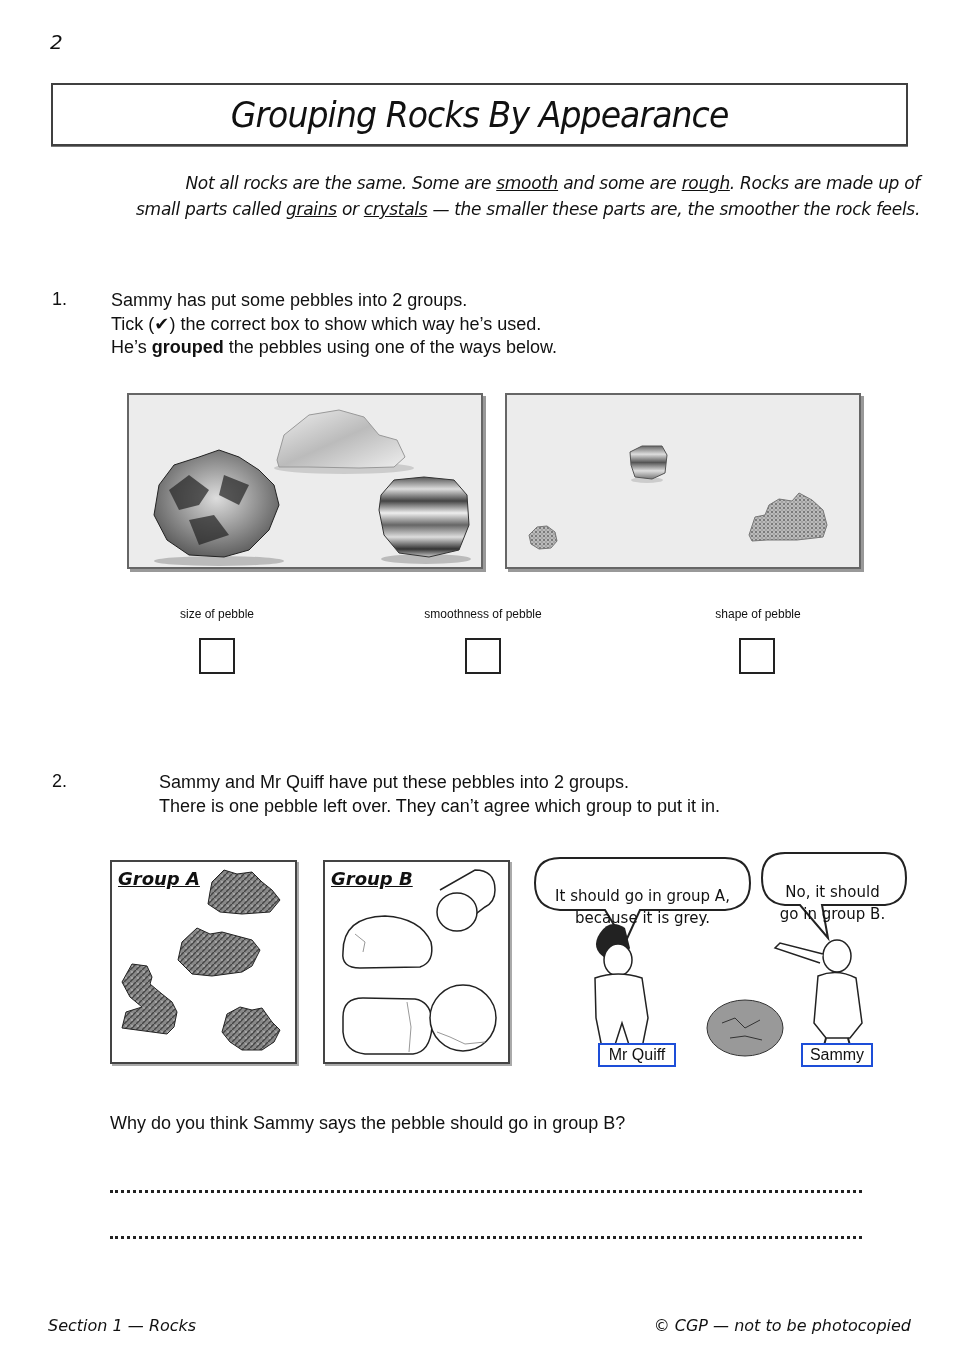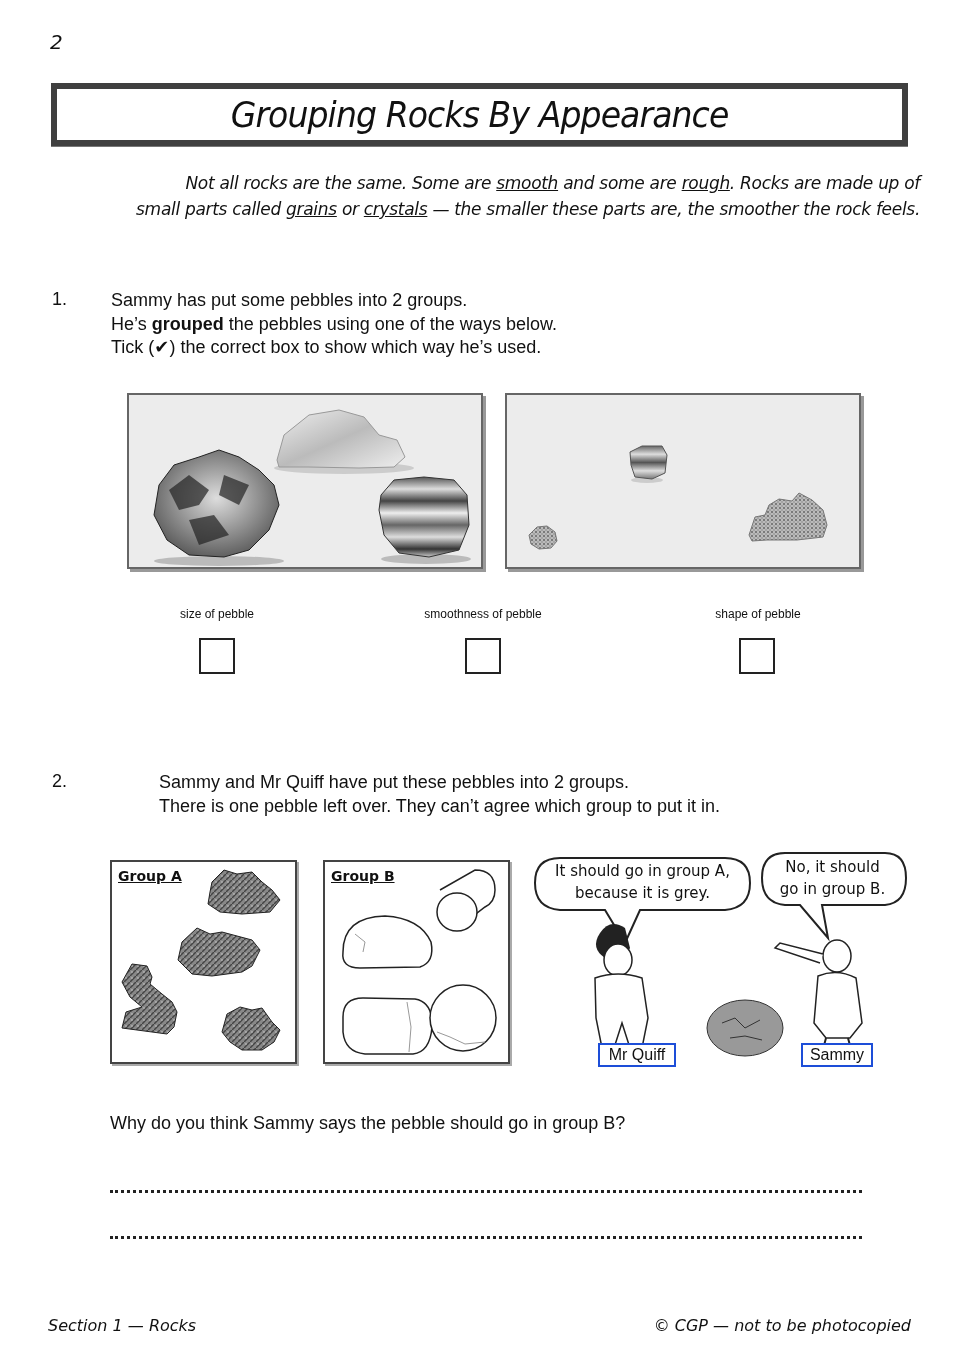--- a/index.html
+++ b/index.html
@@ -1,30 +1,30 @@
 <!DOCTYPE html>
 <html><head>
 <meta charset="utf-8">
 <style>
   html, body { margin: 0; padding: 0; background: #ffffff; }
   body { width: 961px; height: 1360px; position: relative; overflow: hidden; color: #111; font-family: "Liberation Sans", sans-serif; }
   .abs { position: absolute; }
   .page-num { left: 50px; top: 30px; font-family: "DejaVu Sans", sans-serif; font-style: italic; font-size: 20px; }
-  .title-box { left: 51px; top: 83px; width: 857px; height: 63px; border: 6px solid #404040; box-sizing: border-box; box-shadow: 0 1px 0 #777; display: flex; align-items: center; justify-content: center; }
+  .title-box { left: 51px; top: 83px; width: 857px; height: 63px; border: 2px solid #404040; box-sizing: border-box; box-shadow: 0 1px 0 #777; display: flex; align-items: center; justify-content: center; }
   .title-box h1 { margin: 0; font-family: "DejaVu Sans", sans-serif; font-style: italic; font-weight: normal; font-size: 36px; letter-spacing: -1px; transform: scaleX(0.92); }
   .intro { left: 40px; top: 170px; width: 880px; text-align: right; font-family: "DejaVu Sans", sans-serif; font-style: italic; font-size: 17px; line-height: 26px; letter-spacing: -0.3px; }
   .intro u { text-decoration: underline; }
   .qnum { font-size: 18px; }
   .qtext { font-size: 18px; line-height: 23.5px; }
   .photo { background: #ececec; border: 2px solid #666; box-shadow: 3px 3px 0 #999; box-sizing: border-box; }
   .opt-label { font-size: 12px; text-align: center; width: 240px; }
   .tickbox { width: 36px; height: 36px; border: 2px solid #222; box-sizing: border-box; background: #fff; cursor: pointer; }
   .grp { border: 2px solid #444; box-sizing: border-box; background: #fff; box-shadow: 2px 2px 0 #aaa; }
-  .grp-label { font-family: "DejaVu Sans", sans-serif; font-weight: bold; font-size: 14px; text-decoration: underline; }
-  .bubble { font-family: "DejaVu Sans", sans-serif; font-size: 15px; text-align: center; line-height: 22px; }
+  .grp-label { font-family: "DejaVu Sans", sans-serif; font-weight: bold; font-size: 18px; text-decoration: underline; font-style: italic; }
+  .bubble { font-family: "DejaVu Sans", sans-serif; font-size: 15px; text-align: center; line-height: 22px; margin-top: 25px; }
   .namebox { border: 2px solid #1d4ed8; background: #fff; font-size: 16px; text-align: center; box-sizing: border-box; padding: 1px 0; }
   .dots { height: 0; border-bottom: 3px dotted #222; }
   .footer { font-family: "DejaVu Sans", sans-serif; font-style: italic; font-size: 16px; text-align: right; }
 </style>
 </head>
 <body>
 
 <div class="abs page-num">2</div>
 
 <div class="abs title-box">
@@ -32,22 +32,22 @@
 </div>
 
 <div class="abs intro">
   <div><span>Not all rocks are the same.  Some are </span><u>smooth</u><span> and some are </span><u>rough</u><span>.  Rocks are made up of</span></div>
   <div><span>small parts called </span><u>grains</u><span> or </span><u>crystals</u><span> — the smaller these parts are, the smoother the rock feels.</span></div>
 </div>
 
 <div class="abs qnum" style="left:52px; top:289px;">1.</div>
 <div class="abs qtext" style="left:111px; top:289px; width:700px;">
   <div>Sammy has put some pebbles into 2 groups.</div>
+  <div><span>Tick (</span><span>✔</span><span>) the correct box to show which way he’s used.</span></div>
   <div><span>He’s </span><b>grouped</b><span> the pebbles using one of the ways below.</span></div>
-  <div><span>Tick (</span><span>✔</span><span>) the correct box to show which way he’s used.</span></div>
 </div>
 
 <div class="abs photo" style="left:127px; top:393px; width:356px; height:176px;">
   <svg width="352" height="172" viewBox="0 0 352 172">
     <defs>
       <radialGradient id="g1" cx="50%" cy="45%" r="60%">
           <stop offset="0" stop-color="#ddd"></stop>
           <stop offset="1" stop-color="#555"></stop>
         </radialGradient>
       <linearGradient id="g2" x1="0" y1="0" x2="0" y2="1">

